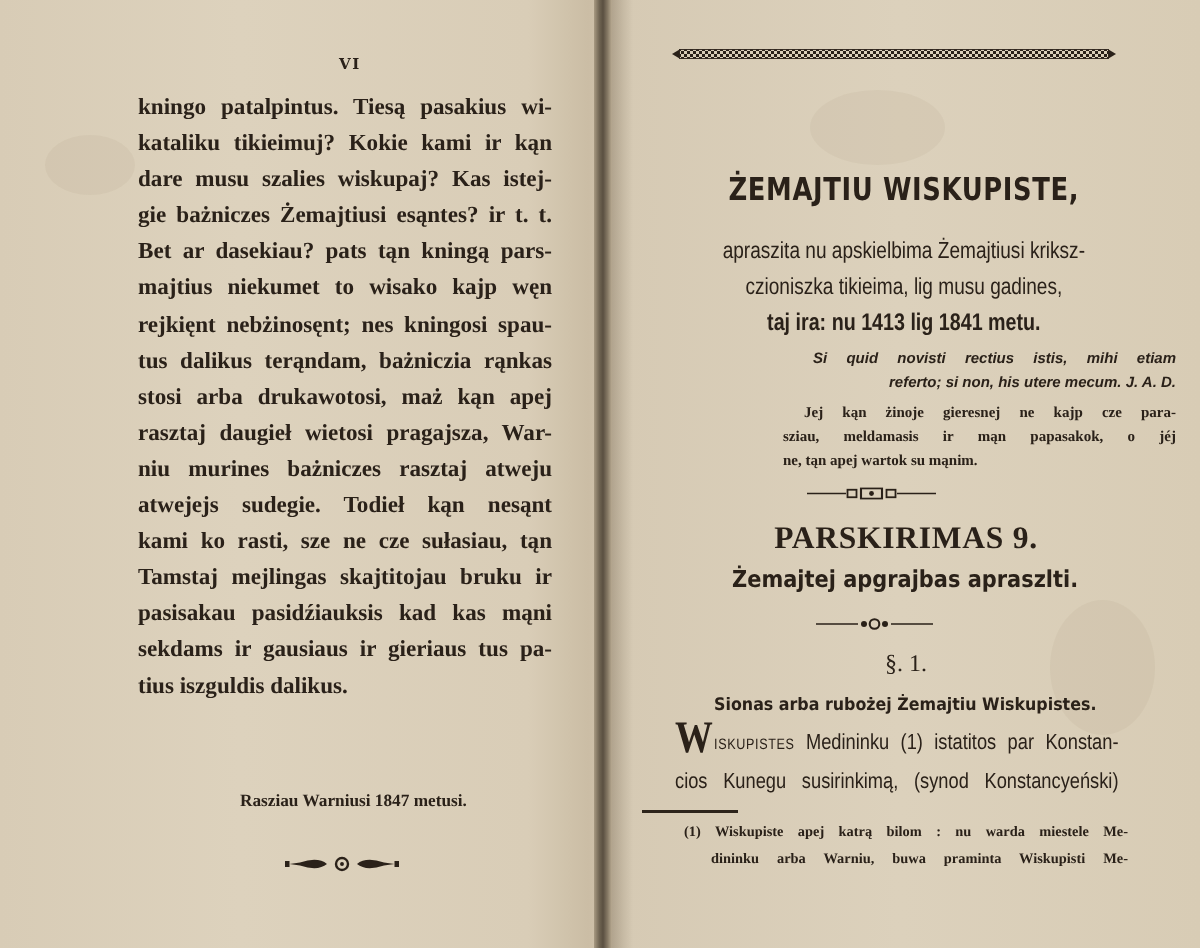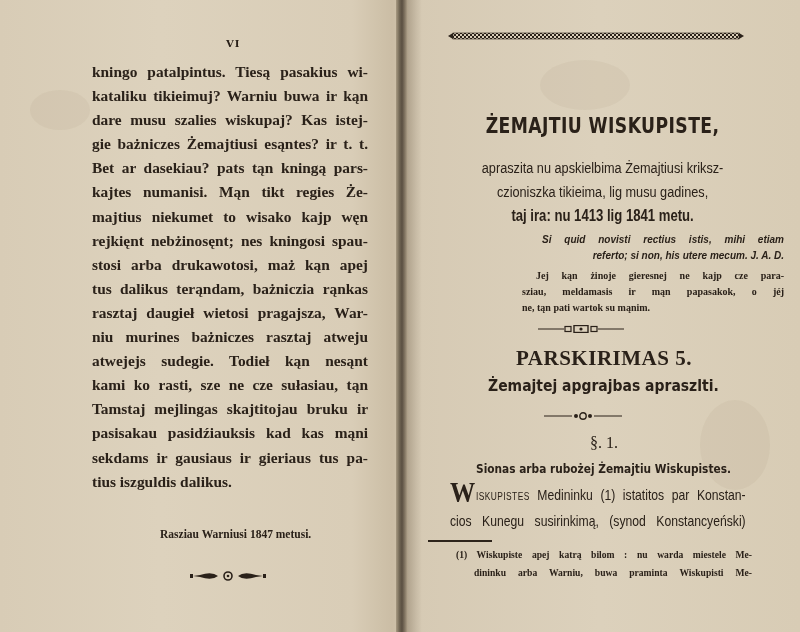--- a/index.html
+++ b/index.html
@@ -203,29 +203,28 @@
 
   <div class="smudge" style="left:30px;top:90px;width:60px;height:40px;"></div>
   <div class="smudge" style="left:540px;top:60px;width:90px;height:50px;"></div>
   <div class="smudge" style="left:700px;top:400px;width:70px;height:90px;"></div>
 
   <div class="page-left">
     <div class="page-number">VI</div>
 
     <div class="body-text">
       <span class="line">kningo patalpintus.  Tiesą pasakius wi-</span>
-      <span class="line">kataliku tikieimuj? Warniu buwa ir kąn</span>
+      <span class="line">kataliku tikieimuj? Kokie kami ir kąn</span>
       <span class="line">dare musu szalies wiskupaj? Kas istej-</span>
       <span class="line">gie bażniczes Żemajtiusi esąntes? ir t. t.</span>
       <span class="line">Bet ar dasekiau?  pats tąn kningą pars-</span>
-      <span class="line">kajtes numanisi.  Mąn tikt regies Że-</span>
       <span class="line">majtius niekumet to wisako kajp węn</span>
       <span class="line">rejkięnt nebżinosęnt; nes kningosi spau-</span>
+      <span class="line">tus dalikus terąndam, bażniczia rąnkas</span>
       <span class="line">stosi arba drukawotosi,  maż kąn apej</span>
-      <span class="line">tus dalikus terąndam, bażniczia rąnkas</span>
       <span class="line">rasztaj daugieł wietosi pragajsza, War-</span>
       <span class="line">niu murines bażniczes rasztaj atweju</span>
       <span class="line">atwejejs sudegie.   Todieł kąn nesąnt</span>
       <span class="line">kami ko rasti, sze ne cze sułasiau, tąn</span>
       <span class="line">Tamstaj mejlingas skajtitojau bruku ir</span>
       <span class="line">pasisakau pasidźiauksis kad kas mąni</span>
       <span class="line">sekdams ir gausiaus ir gieriaus tus pa-</span>
       <span class="line last">tius iszguldis dalikus.</span>
     </div>
 
@@ -267,33 +266,33 @@
     </div>
 
     <div class="motto">
       <span class="line first">Si quid novisti rectius istis, mihi etiam</span>
       <span class="line last">referto; si non, his utere mecum.  J. A. D.</span>
     </div>
 
     <div class="note">
       <span class="line first">Jej kąn żinoje gieresnej ne kajp cze para-</span>
       <span class="line">sziau, meldamasis ir mąn papasakok, o jéj</span>
-      <span class="line last">ne, tąn pati wartok su mąnim.</span>
+      <span class="line last">ne, tąn apej wartok su mąnim.</span>
     </div>
 
     <svg class="ornament-r1" viewBox="0 0 86 8">
       <line x1="0" y1="4" x2="26" y2="4" stroke="#2a2119" stroke-width="1"></line>
       <rect x="27" y="1.5" width="6" height="5" fill="none" stroke="#2a2119" stroke-width="1.2"></rect>
       <rect x="36" y="0.5" width="14" height="7" fill="none" stroke="#2a2119" stroke-width="1.4"></rect>
       <circle cx="43" cy="4" r="1.6" fill="#2a2119"></circle>
       <rect x="53" y="1.5" width="6" height="5" fill="none" stroke="#2a2119" stroke-width="1.2"></rect>
       <line x1="60" y1="4" x2="86" y2="4" stroke="#2a2119" stroke-width="1"></line>
     </svg>
 
-    <div class="chapter">PARSKIRIMAS 5.</div>
+    <div class="chapter">PARSKIRIMAS 9.</div>
     <div class="chapter-sub">Żemajtej apgrajbas apraszlti.</div>
 
     <svg class="ornament-r2" viewBox="0 0 78 8">
       <line x1="0" y1="4" x2="28" y2="4" stroke="#2a2119" stroke-width="1"></line>
       <circle cx="32" cy="4" r="2" fill="#2a2119"></circle>
       <circle cx="39" cy="4" r="3.2" fill="none" stroke="#2a2119" stroke-width="1.4"></circle>
       <circle cx="46" cy="4" r="2" fill="#2a2119"></circle>
       <line x1="50" y1="4" x2="78" y2="4" stroke="#2a2119" stroke-width="1"></line>
     </svg>
 

